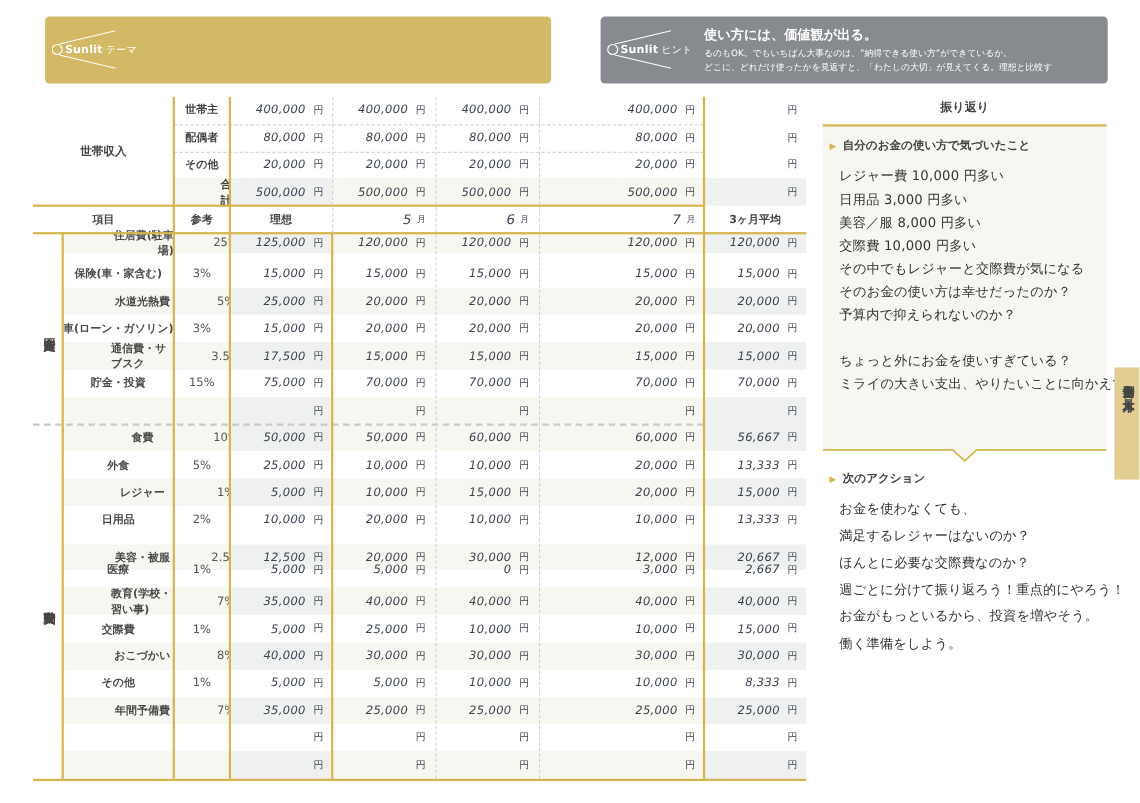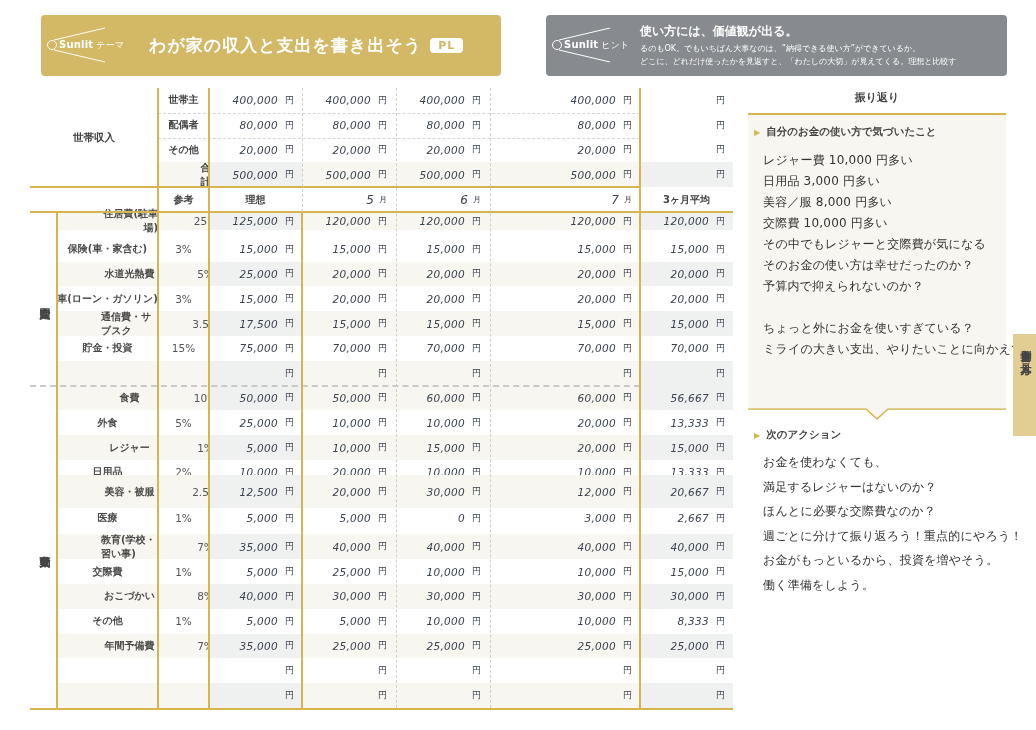--- a/index.html
+++ b/index.html
@@ -71,23 +71,20 @@
   <div class="sunlit">
     <svg width="90" height="40">
       <circle cx="7" cy="20" r="4.5" fill="none" stroke="#fff" stroke-width="1"></circle>
       <line x1="9" y1="15" x2="60" y2="3" stroke="#fff" stroke-width="1"></line>
       <line x1="9" y1="25" x2="60" y2="37" stroke="#fff" stroke-width="1"></line>
     </svg>
     <div class="sunlit-label">
       <span>Sunlit</span><span class="sub">テーマ</span>
     </div>
   </div>
-  <div class="theme-title">
-    <span>わが家の収入と支出を書き出そう</span><span class="pl-badge">PL</span>
-  </div>
 </div>
 
 <div class="banner banner-hint">
   <div class="sunlit">
     <svg width="90" height="40">
       <circle cx="7" cy="20" r="4.5" fill="none" stroke="#fff" stroke-width="1"></circle>
       <line x1="9" y1="15" x2="60" y2="3" stroke="#fff" stroke-width="1"></line>
       <line x1="9" y1="25" x2="60" y2="37" stroke="#fff" stroke-width="1"></line>
     </svg>
     <div class="sunlit-label">
@@ -193,20 +190,21 @@
         <span class="num">500,000</span>
         <span class="yen">円</span>
       </div>
       <div class="cell c-avg shade-gray">
         <span class="num"></span>
         <span class="yen">円</span>
       </div>
     </div>
     <div class="income-label">世帯収入</div>
     <div class="row" style="top:99px;height:25px;">
+      <div class="cell hdr-cell" style="position:absolute;left:0;width:128px;justify-content:center;">項目</div>
       <div class="cell c-ref hdr-cell">参考</div>
       <div class="cell hdr-cell" style="position:absolute;left:179px;width:93px;justify-content:center;">理想</div>
       <div class="cell c-may">
         <span class="month-num">5</span>
         <span class="month-unit">月</span>
       </div>
       <div class="cell c-jun">
         <span class="month-num">6</span>
         <span class="month-unit">月</span>
       </div>
@@ -474,21 +472,21 @@
       </div>
       <div class="cell c-jul">
         <span class="num">10,000</span>
         <span class="yen">円</span>
       </div>
       <div class="cell c-avg">
         <span class="num">13,333</span>
         <span class="yen">円</span>
       </div>
     </div>
-    <div class="row" style="top:387px;height:33px;">
+    <div class="row" style="top:407px;height:23px;">
       <div class="cell c-item shade-cream">美容・被服</div>
       <div class="cell c-ref shade-cream">2.5%</div>
       <div class="cell c-ideal shade-gray">
         <span class="num">12,500</span>
         <span class="yen">円</span>
       </div>
       <div class="cell c-may shade-cream">
         <span class="num">20,000</span>
         <span class="yen">円</span>
       </div>

